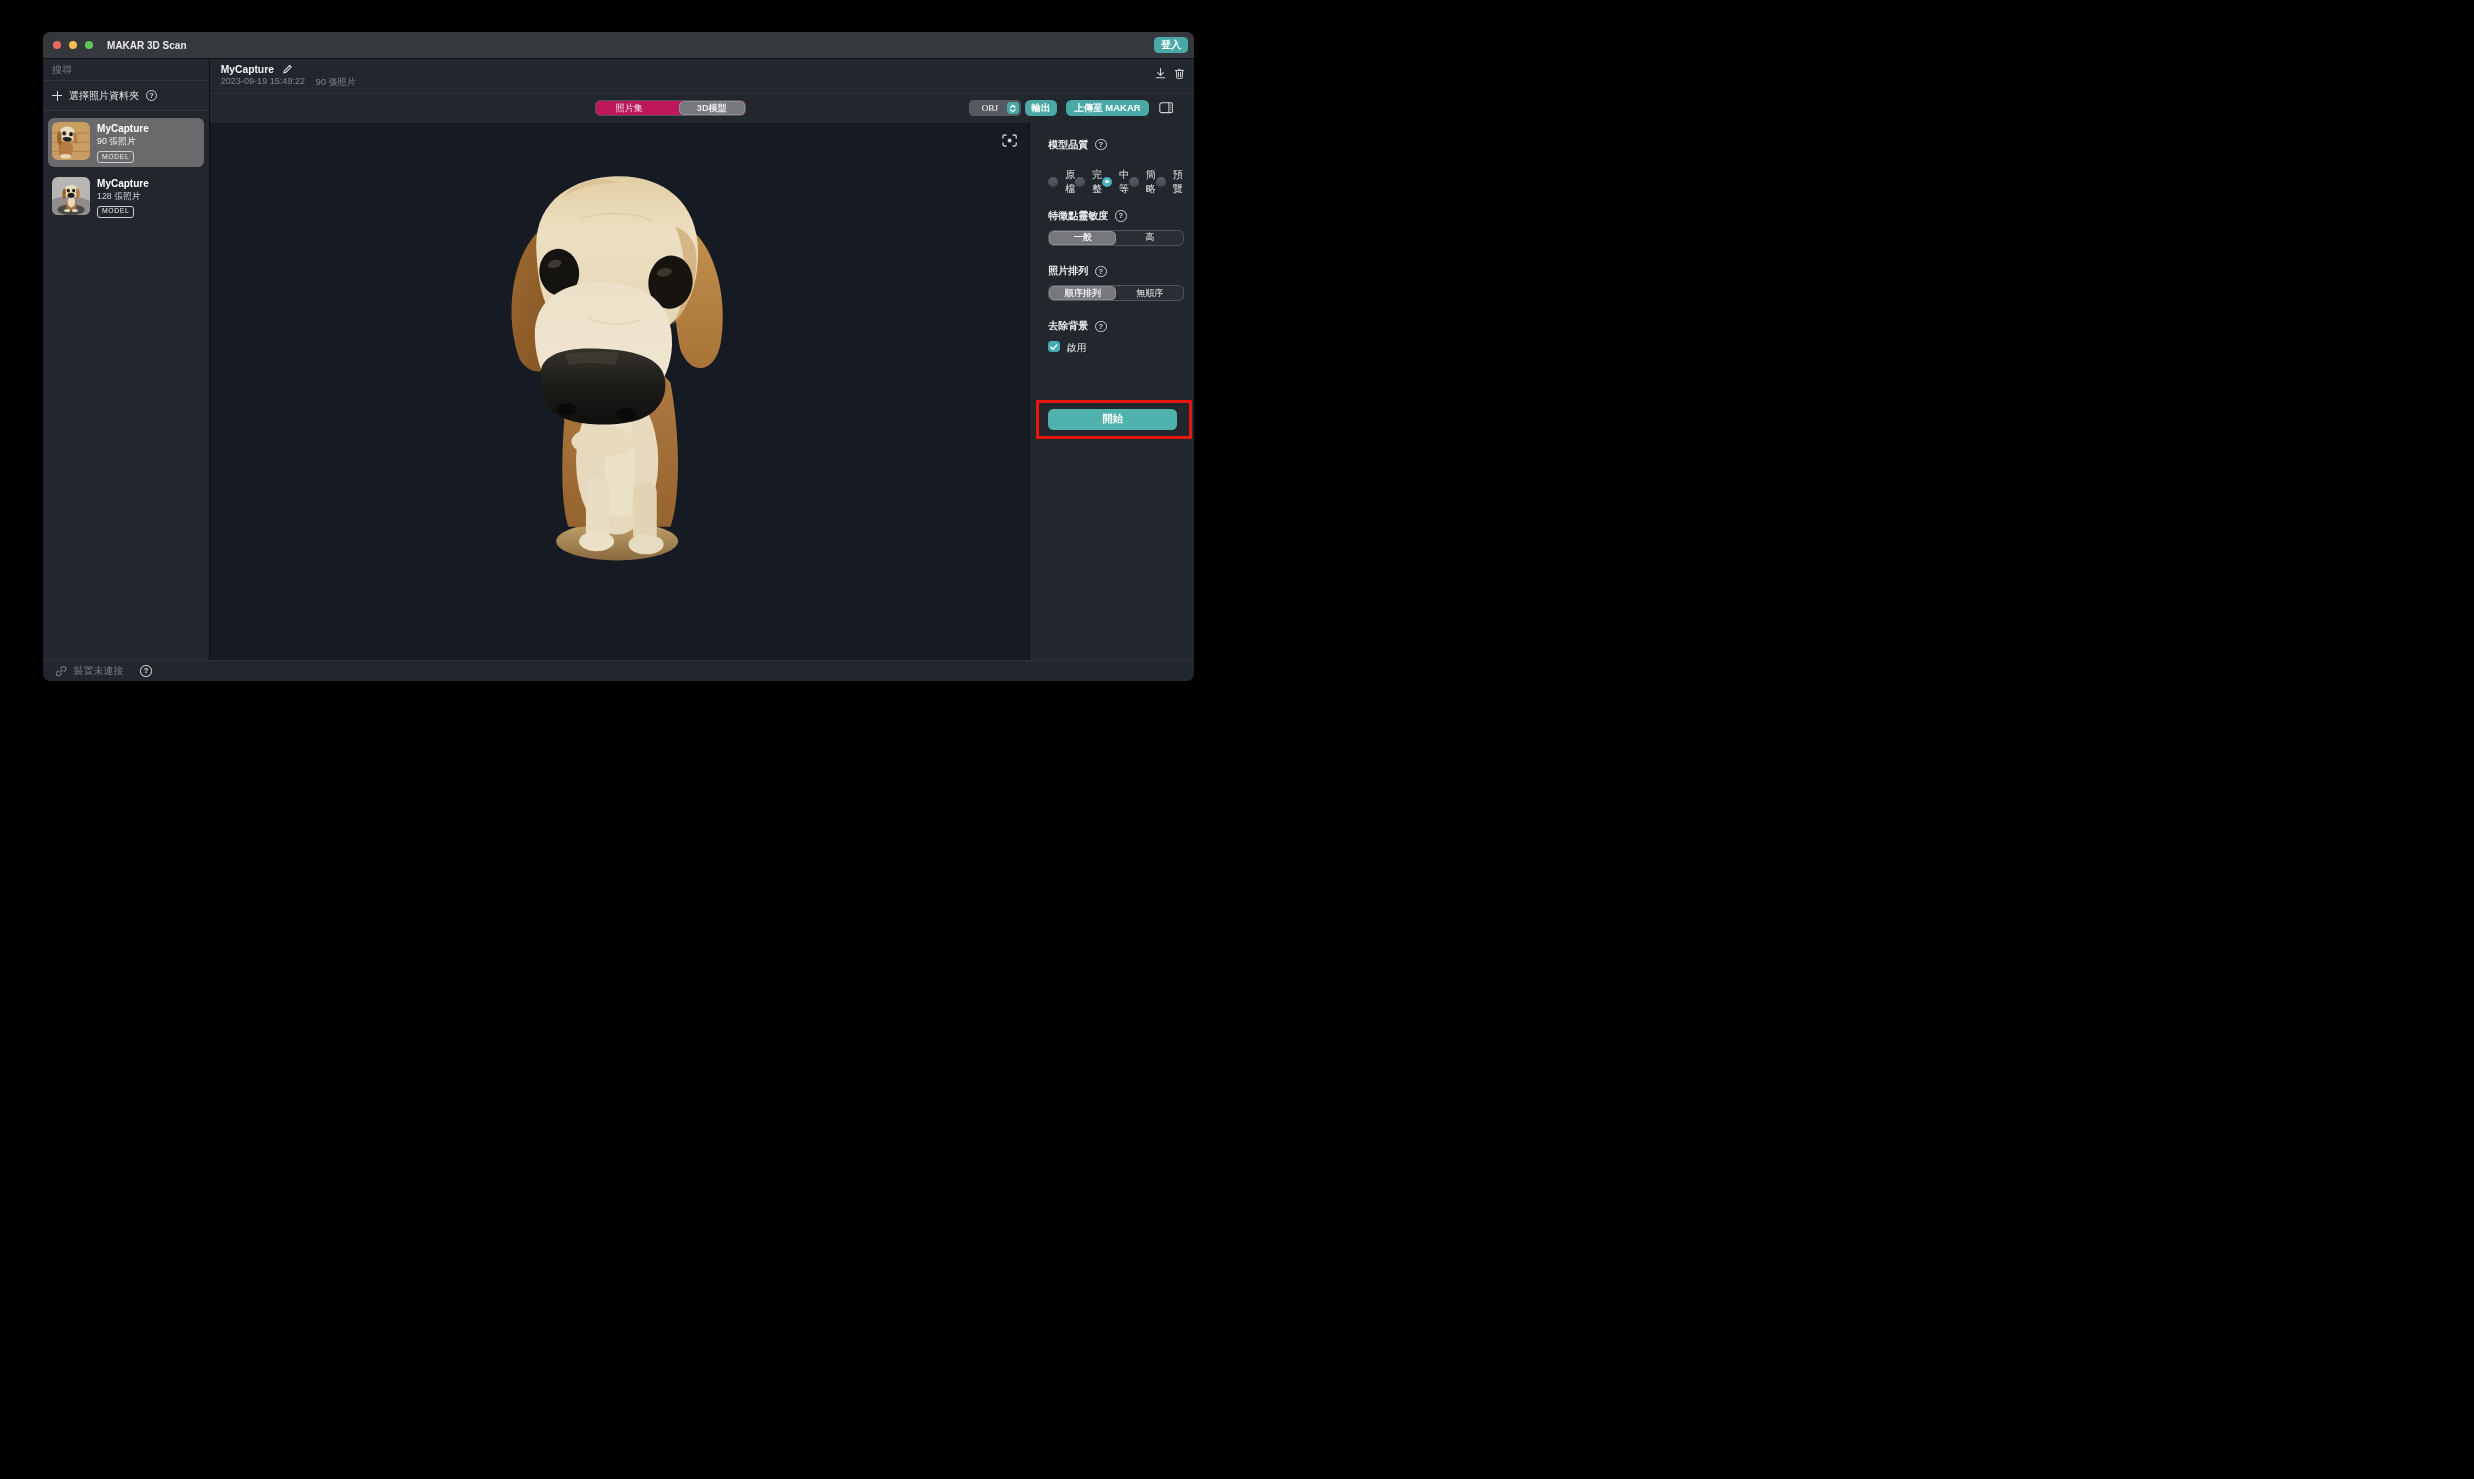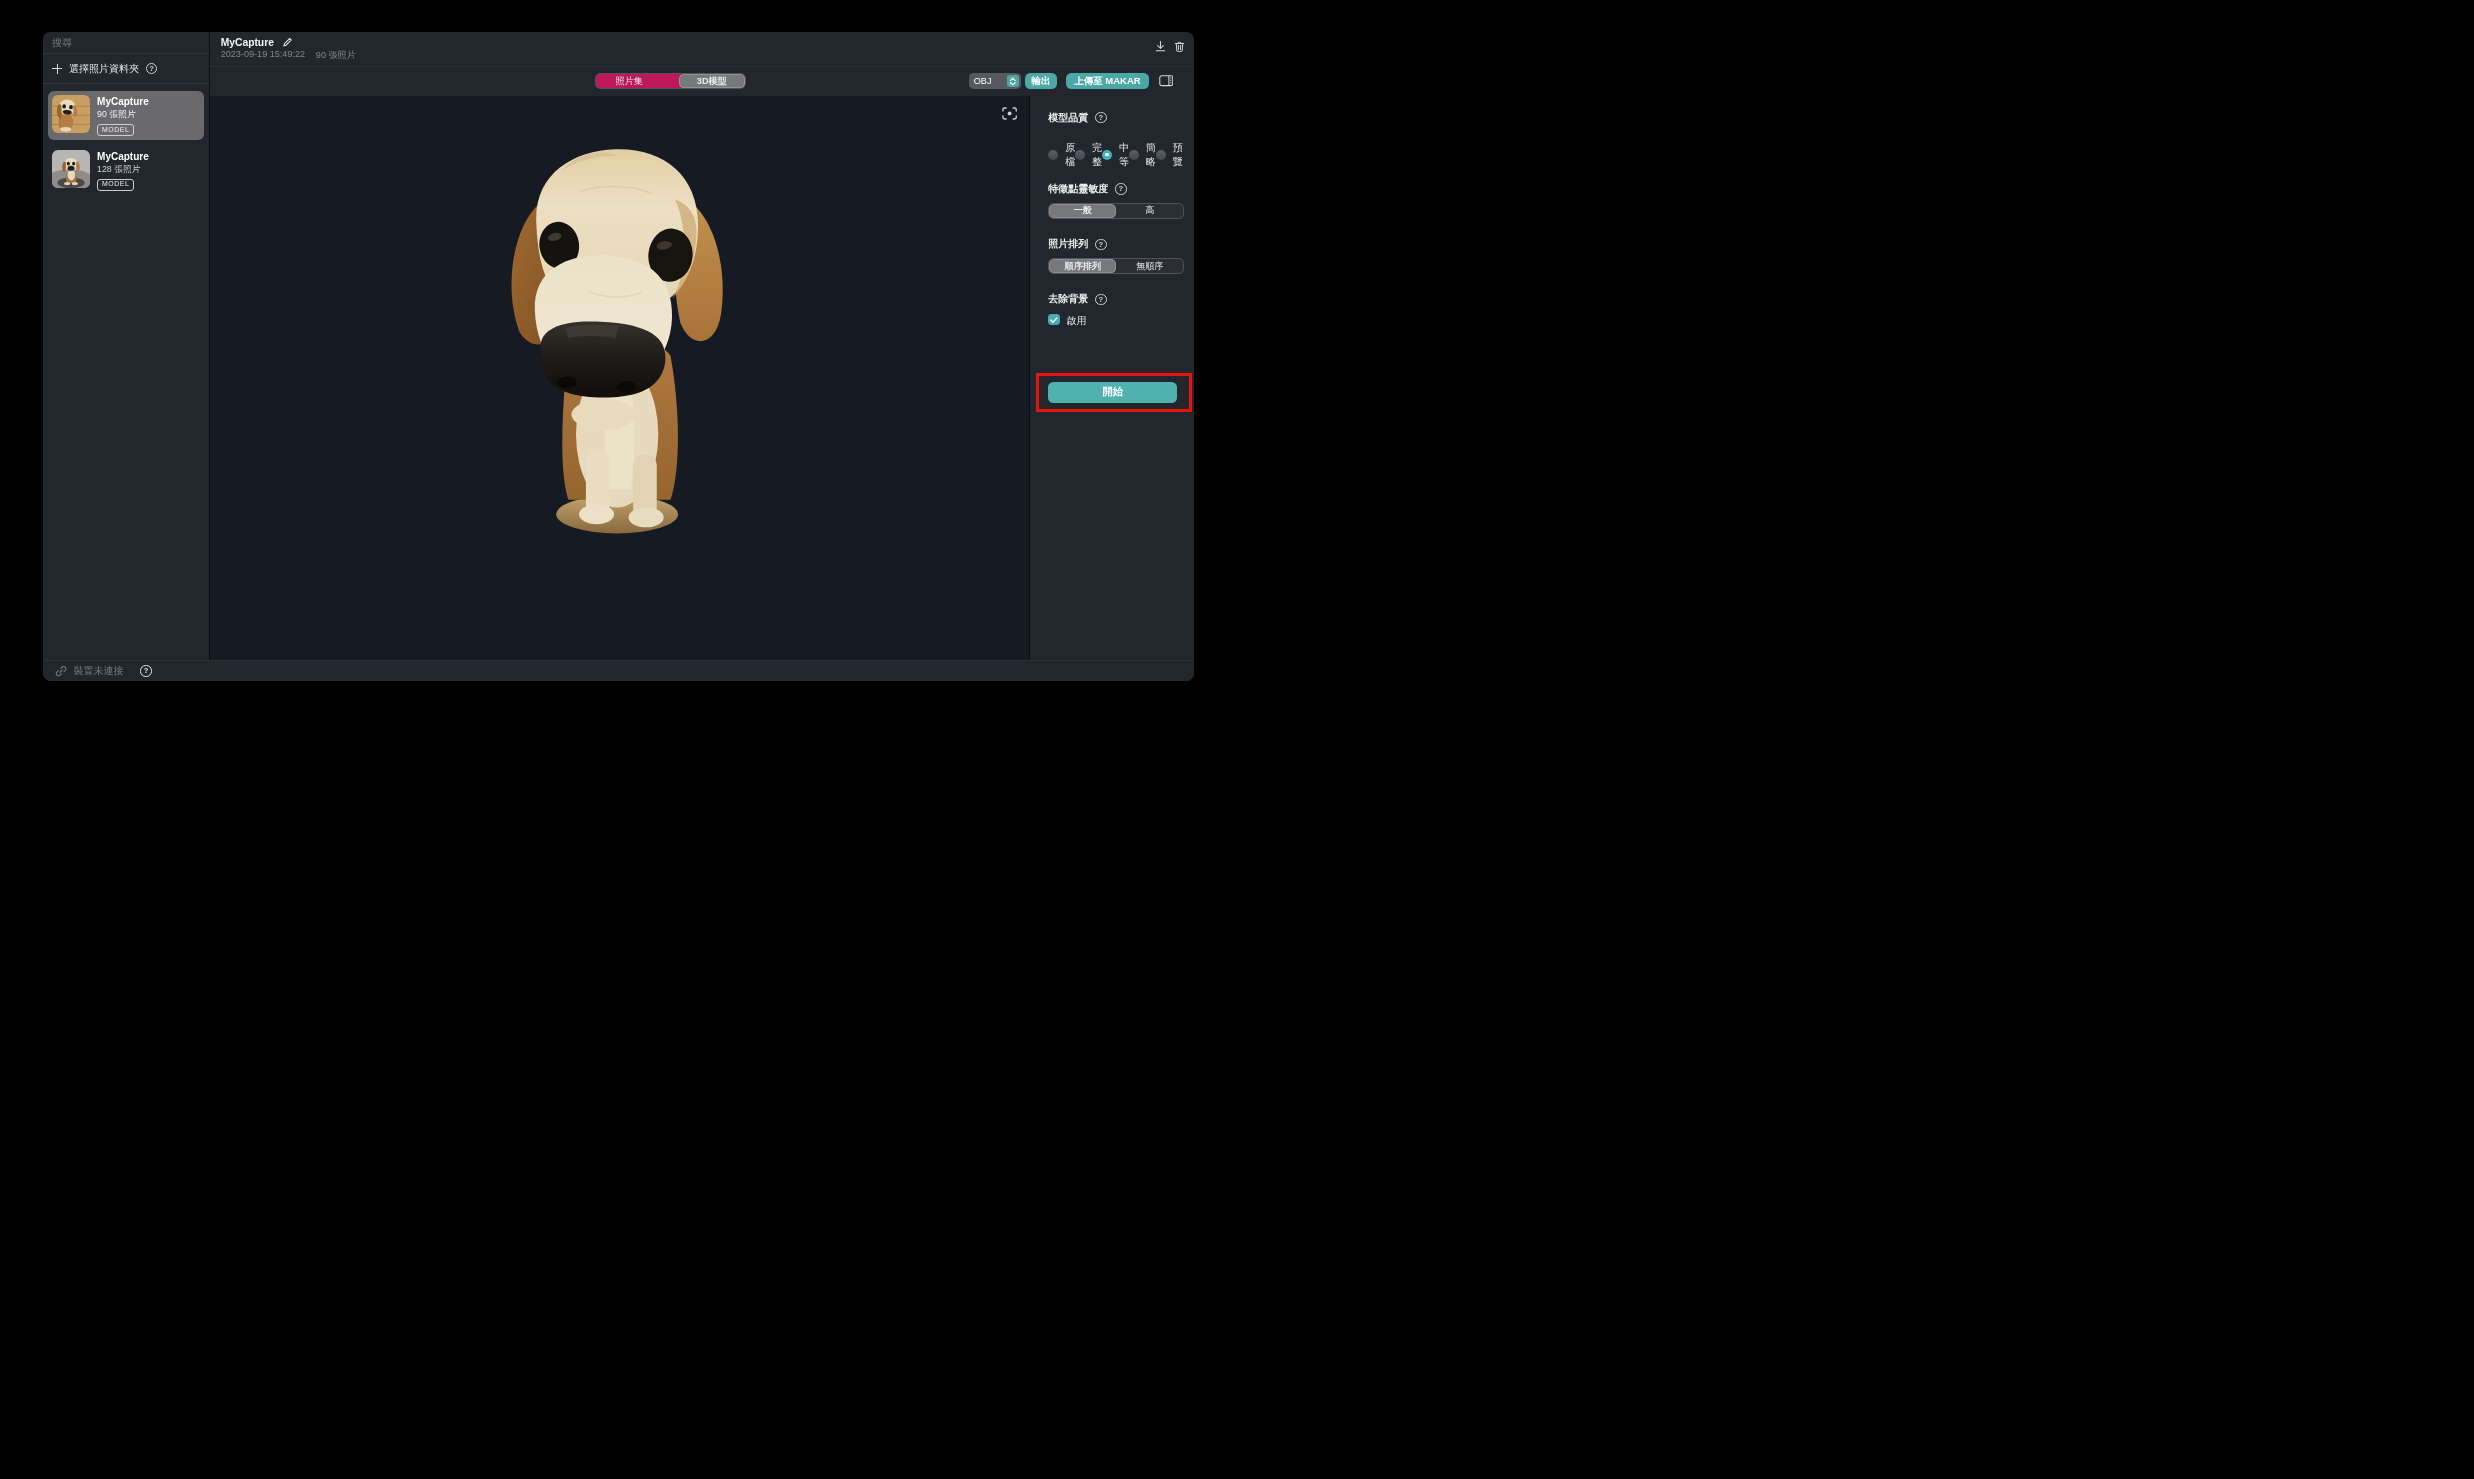--- a/index.html
+++ b/index.html
@@ -57,21 +57,21 @@
   .hdr-icons{position:absolute;right:7.6px;top:8.4px;display:flex;gap:6.9px;align-items:center;}
   .icon-btn{background:none;border:none;padding:0;cursor:pointer;display:flex;align-items:center;}
   
   .toolbar{height:29px;flex:0 0 29px;position:relative;}
   .tabs{position:absolute;left:385px;top:6.1px;width:151px;height:16px;display:flex;border:0.8px solid #515459;
     border-radius:5.3px;background:#be185d;overflow:hidden;gap:16px;}
   .tab{flex:1;display:flex;align-items:center;justify-content:center;font-size:9.1px;color:#e8e9eb;cursor:pointer;}
   .tab.selected{background:var(--seg-sel);border-radius:5.3px;box-shadow:inset 0 0 0 0.8px #9a9b9e;font-weight:bold;}
   .tb-right{position:absolute;right:20.6px;top:6.1px;display:flex;align-items:center;gap:4.6px;}
   .select-obj{width:52px;height:16px;background:#56595f;border-radius:4.6px;display:flex;align-items:center;
-    padding-left:5px;position:relative;cursor:pointer;color:#fff;font-size:9.1px;}
+    padding-left:13px;position:relative;cursor:pointer;color:#fff;font-size:9.1px;font-family:Liberation Serif, serif;}
   .stepper{position:absolute;right:1.9px;top:1.9px;width:12.2px;height:12.2px;background:var(--accent);border-radius:3px;
     display:flex;flex-direction:column;align-items:center;justify-content:center;gap:0.8px;}
   .teal-btn{height:16px;background:var(--accent);color:#fff;border:none;border-radius:5.3px;font-size:9.5px;
     font-weight:bold;padding:0 6.1px;cursor:pointer;}
   .upload-btn{margin-left:4.6px;padding:0 8.4px;text-align:right;}
   .panel-toggle{margin-left:5.3px;}
   
   .body-row{flex:1;display:flex;min-height:0;}
   .viewport{flex:1;background:var(--viewport);position:relative;overflow:hidden;}
   .frame-icon{position:absolute;right:11.4px;top:10.7px;cursor:pointer;}
@@ -101,20 +101,29 @@
     display:flex;align-items:center;padding-left:12.2px;gap:6.1px;}
   .status-text{font-size:10px;color:#797c82;}
   .status-help{margin-left:10.7px;width:11.4px;height:11.4px;border:1.1px solid #e8e9eb;border-radius:50%;color:#e8e9eb;
     font-size:7.6px;line-height:9.1px;text-align:center;font-weight:bold;}
 </style>
 </head>
 <body>
 
 <div class="window">
 
+  <div class="titlebar">
+    <div class="traffic">
+      <span class="tl red"></span>
+      <span class="tl yellow"></span>
+      <span class="tl green"></span>
+    </div>
+    <span class="win-title">MAKAR 3D Scan</span>
+    <button class="login-btn">登入</button>
+  </div>
 
   <div class="middle">
 
     <div class="sidebar">
       <div class="search-row">
         <input placeholder="搜尋" style="">
       </div>
       <div class="folder-row">
         <span class="plus"></span>
         <span class="lbl">選擇照片資料夾</span>

